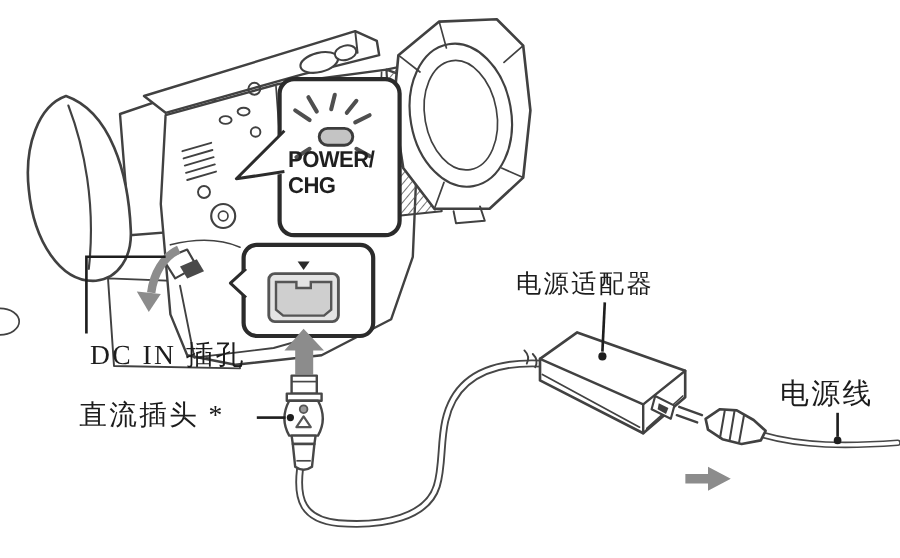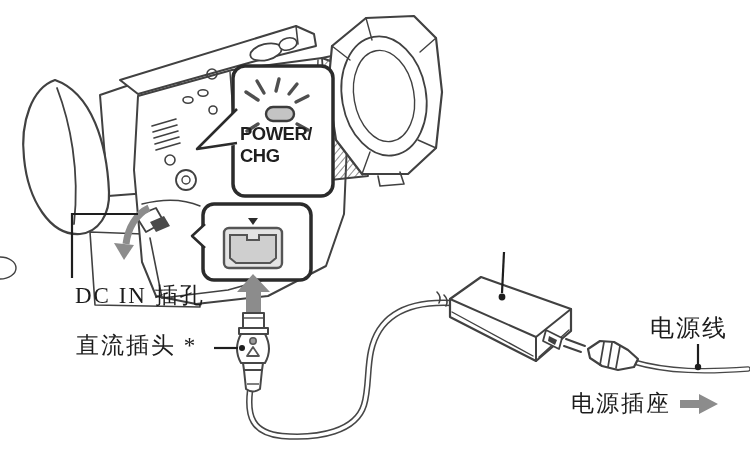--- a/index.html
+++ b/index.html
@@ -6,21 +6,21 @@
   .stage{
     position:relative;width:750px;height:465px;background:#ffffff;
     font-family:"Liberation Serif","DejaVu Serif",serif;overflow:hidden;
   }
   .stage svg.art{position:absolute;left:0;top:0;}
   .cn-label{
     position:absolute;color:#1c1c1c;white-space:pre;letter-spacing:2px;
     font-family:"Liberation Serif","DejaVu Serif",serif;
   }
   #lab-dcin   {left:27px;  top:280px; font-size:23px;margin-left:48px;}
-  #lab-dcplug {left:66px;  top:330px; font-size:23px;margin-left:10px;}
+  #lab-dcplug {left:66px;  top:330px; font-size:23px;}
   #lab-adapter{left:430px; top:222px; font-size:21px;}
   #lab-cord   {left:650px; top:312px; font-size:24px;}
   #row-outlet {left:571px; top:388px; font-size:23px; display:flex;align-items:center;gap:9px;}
   .powerchg{
     position:absolute;left:240px;top:123px;
     font-family:"Liberation Sans","DejaVu Sans",sans-serif;
     font-weight:700;font-size:19px;line-height:22px;color:#1f1f1f;
     letter-spacing:-0.5px;transform:scaleX(0.97);transform-origin:left top;
   }
 </style>
@@ -169,23 +169,23 @@
 
   <div class="powerchg">
     <div>POWER/</div>
     <div>CHG</div>
   </div>
 
   <div class="cn-label" id="lab-dcin">DC IN 插孔</div>
 
   <div class="cn-label" id="lab-dcplug">直流插头 *</div>
 
+  <div class="cn-label" id="lab-adapter">电源适配器</div>
 
   <div class="cn-label" id="lab-cord">电源线</div>
 
   <div class="cn-label" id="row-outlet">
-    <span>电源插座</span>
     <svg width="40" height="22" viewBox="0 0 40 22">
       <polygon points="0,7 19,7 19,1 38,11 19,21 19,15 0,15" fill="#8c8c8c"></polygon>
     </svg>
   </div>
 
 </div>
 
 </body></html>

